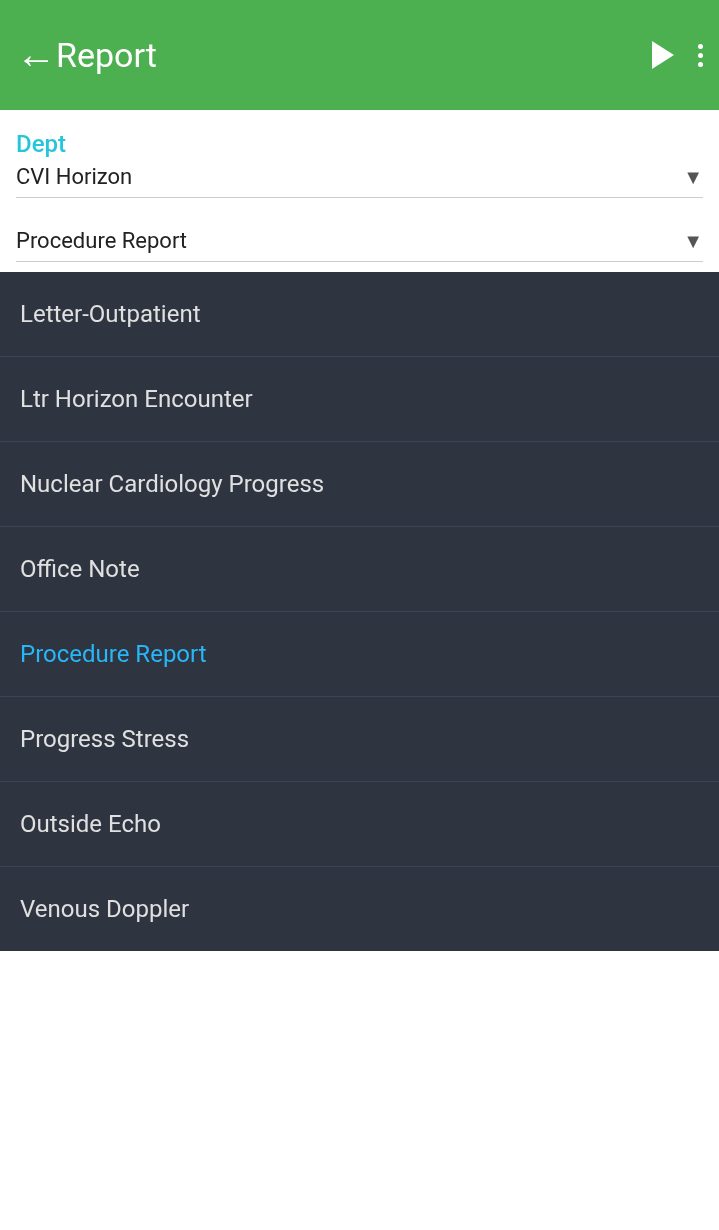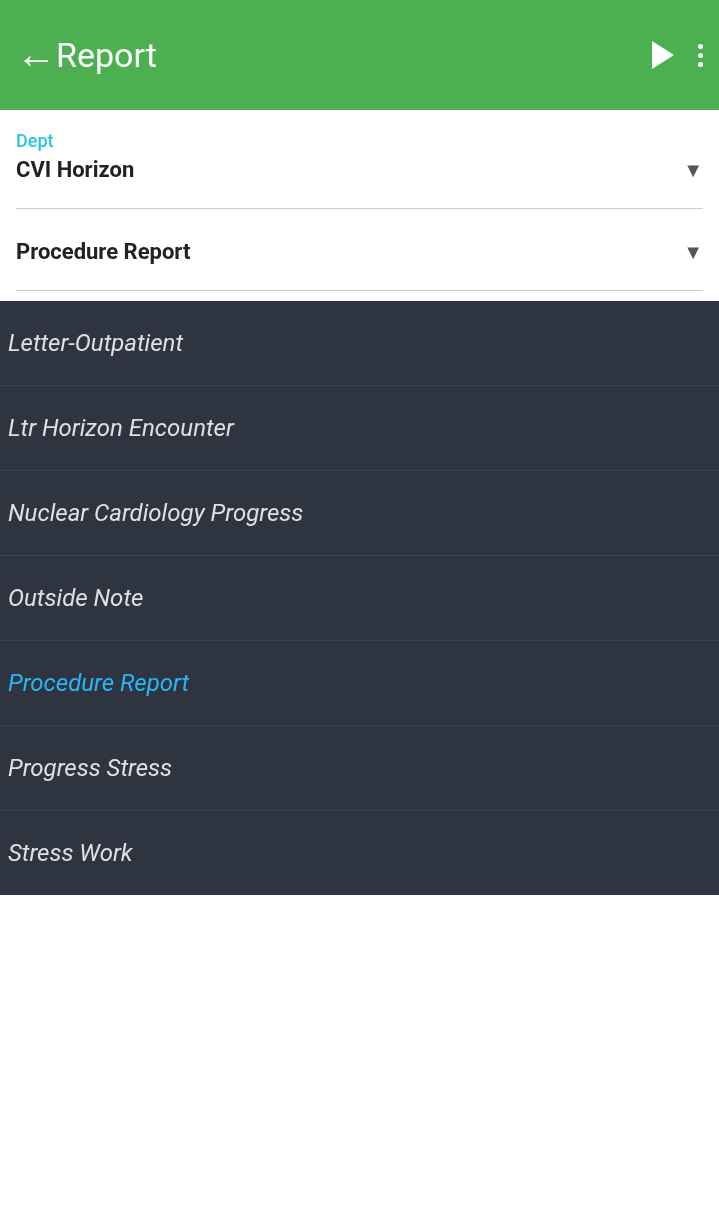--- a/index.html
+++ b/index.html
@@ -65,32 +65,31 @@
     }
 
     
     .form-section {
       background: #fff;
       padding: 20px 16px 10px 16px;
     }
 
     .field-label {
       color: #26C6DA;
-      font-size: 18px;
+      font-size: 24px;
       font-weight: 500;
       margin-bottom: 6px;
     }
 
     .field-value-row {
       display: flex;
       align-items: center;
       justify-content: space-between;
-      padding-bottom: 26px;
+      padding-bottom: 8px;
       border-bottom: 1px solid #ccc;
-      font-weight: bold;
     }
 
     .field-value {
       font-size: 22px;
       color: #222;
     }
 
     .dropdown-arrow {
       font-size: 20px;
       color: #555;
@@ -101,24 +100,23 @@
       padding: 20px 16px 10px 16px;
     }
 
     
     .dropdown-list {
       background: #2e3440;
       width: 100%;
     }
 
     .dropdown-item {
-      padding: 28px 8px;
+      padding: 28px 20px;
       border-bottom: 1px solid #3d4555;
       cursor: pointer;
-      font-style: italic;
     }
 
     .dropdown-item:last-child {
       border-bottom: none;
     }
 
     .dropdown-item-text {
       font-size: 24px;
       color: #e0e0e0;
     }
@@ -175,17 +173,18 @@
   <div class="field-value-row">
     <span class="field-value">Procedure Report</span>
     <span class="dropdown-arrow">▼</span>
   </div>
 </div>
 
 <div class="dropdown-list" id="dropdown-list">
 <div class="dropdown-item"><span class="dropdown-item-text">Letter-Outpatient</span></div>
     <div class="dropdown-item"><span class="dropdown-item-text">Ltr Horizon Encounter</span></div>
     <div class="dropdown-item"><span class="dropdown-item-text">Nuclear Cardiology Progress</span></div>
-    <div class="dropdown-item"><span class="dropdown-item-text">Outside Note</span></div>
+    <div class="dropdown-item"><span class="dropdown-item-text">Office Note</span></div>
     <div class="dropdown-item selected"><span class="dropdown-item-text">Procedure Report</span></div>
     <div class="dropdown-item"><span class="dropdown-item-text">Progress Stress</span></div>
-    <div class="dropdown-item"><span class="dropdown-item-text">Stress Work</span></div>
+    <div class="dropdown-item"><span class="dropdown-item-text">Outside Echo</span></div>
+    <div class="dropdown-item"><span class="dropdown-item-text">Venous Doppler</span></div>
   </div>
 
 </body></html>

